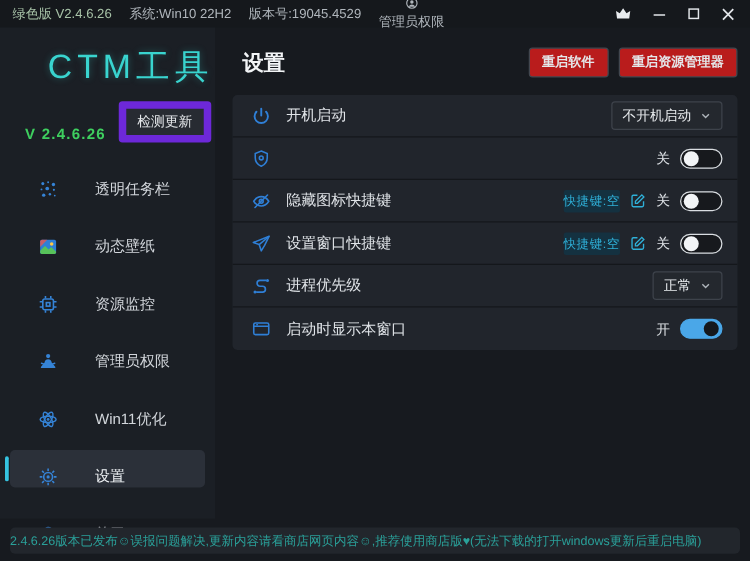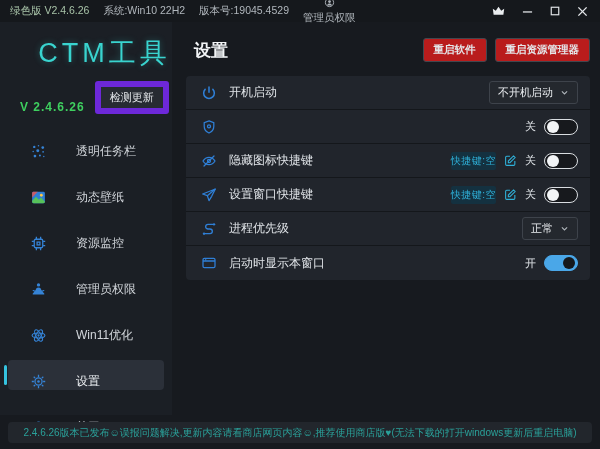--- a/index.html
+++ b/index.html
@@ -89,21 +89,21 @@
   .hotkey-badge {
     background:#143140; color:#2fb0d8; font-size:10px;
     padding:2px 0; border-radius:2px; letter-spacing:.5px;
   }
   .edit-icon { width:13px; height:13px; color:#2fb0d8; }
 
   
   .statusbar {
     position:absolute; left:8px; right:8px; bottom:6px; height:21px;
     background:#22262c; border-radius:4px;
-    display:flex; align-items:center; justify-content:center;
+    display:flex; align-items:center; justify-content:flex-start;
     font-size:10px; color:#2aa19a; white-space:nowrap;
   }
 </style>
 </head>
 <body>
 
 <div class="titlebar">
   <span class="edition">绿色版 V2.4.6.26</span>
   <span>系统:Win10 22H2</span>
   <span>版本号:19045.4529</span>

